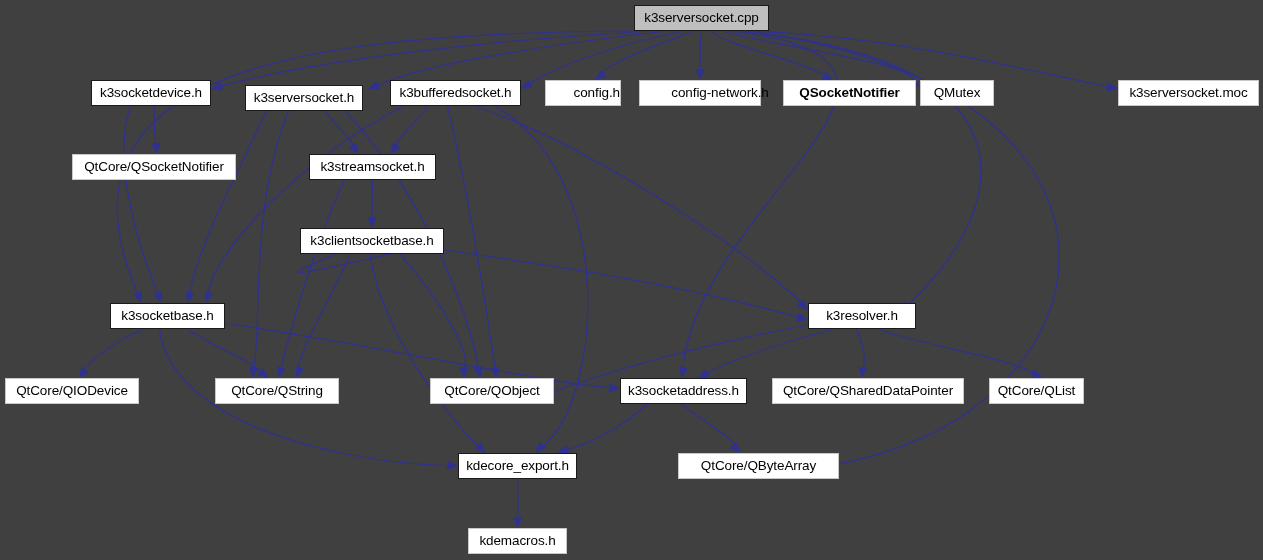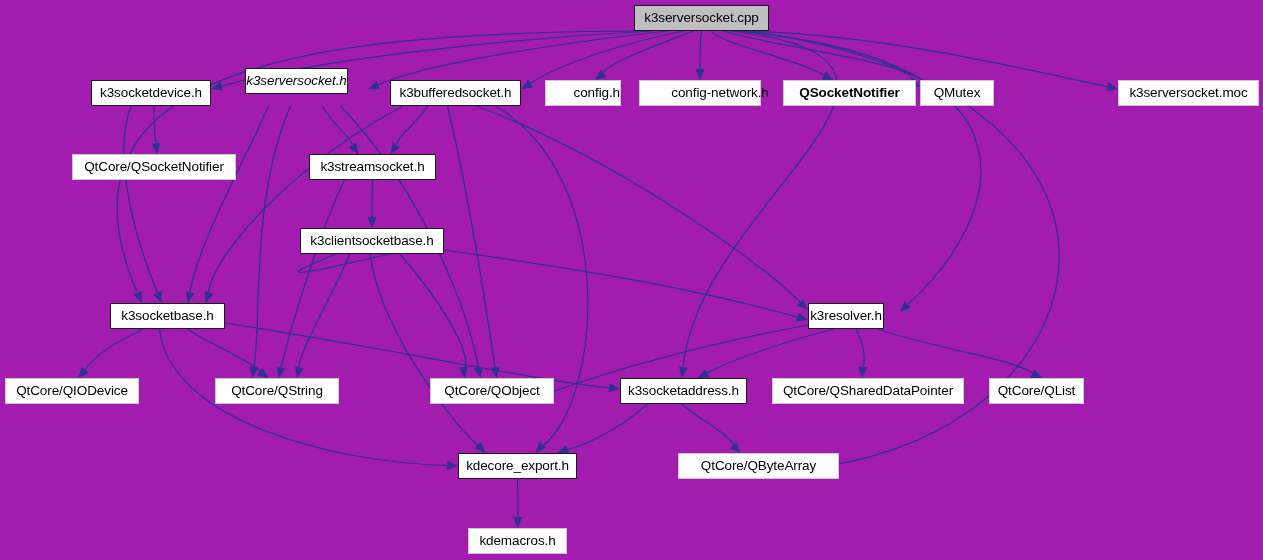--- a/index.html
+++ b/index.html
@@ -5,21 +5,21 @@
 <style>
   html, body {
     margin: 0;
     padding: 0;
     background: #ffffff;
   }
   #graph-root {
     position: relative;
     width: 1263px;
     height: 560px;
-    background: #a21caf;
+    background: #404040;
     font-family: "Liberation Sans", sans-serif;
     overflow: hidden;
   }
   svg.edges {
     position: absolute;
     left: 0;
     top: 0;
     width: 1263px;
     height: 560px;
     pointer-events: none;
@@ -147,21 +147,21 @@
         <polygon points="517.5,528.0 513.1,516.9 522.3,517.1" class="arrow-head"></polygon>
       </g>
   </svg>
   <div id="node-layer">
       <div class="node root" style="left: 634px; top: 5px; width: 135px;">
         <span>k3serversocket.cpp</span>
       </div>
       <div class="node local" style="left: 91px; top: 80px; width: 120px;">
         <span>k3socketdevice.h</span>
       </div>
-      <div class="node local" style="left: 245px; top: 68px; width: 103px; font-style: italic;">
+      <div class="node local" style="left: 245px; top: 85px; width: 118px;">
         <span>k3serversocket.h</span>
       </div>
       <div class="node local" style="left: 390px; top: 80px; width: 131px;">
         <span>k3bufferedsocket.h</span>
       </div>
       <div class="node external" style="left: 545px; top: 80px; width: 76px; justify-content: flex-end;">
         <span>config.h</span>
       </div>
       <div class="node external" style="left: 639px; top: 80px; width: 122px; padding-left: 40px;">
         <span>config-network.h</span>
@@ -180,21 +180,21 @@
       </div>
       <div class="node local" style="left: 309px; top: 154px; width: 127px;">
         <span>k3streamsocket.h</span>
       </div>
       <div class="node local" style="left: 300px; top: 228px; width: 144px;">
         <span>k3clientsocketbase.h</span>
       </div>
       <div class="node local" style="left: 110px; top: 303px; width: 115px;">
         <span>k3socketbase.h</span>
       </div>
-      <div class="node local" style="left: 808px; top: 303px; width: 76px;">
+      <div class="node local" style="left: 808px; top: 303px; width: 108px;">
         <span>k3resolver.h</span>
       </div>
       <div class="node external" style="left: 5px; top: 378px; width: 134px;">
         <span>QtCore/QIODevice</span>
       </div>
       <div class="node external" style="left: 215px; top: 378px; width: 124px;">
         <span>QtCore/QString</span>
       </div>
       <div class="node external" style="left: 430px; top: 378px; width: 124px;">
         <span>QtCore/QObject</span>

